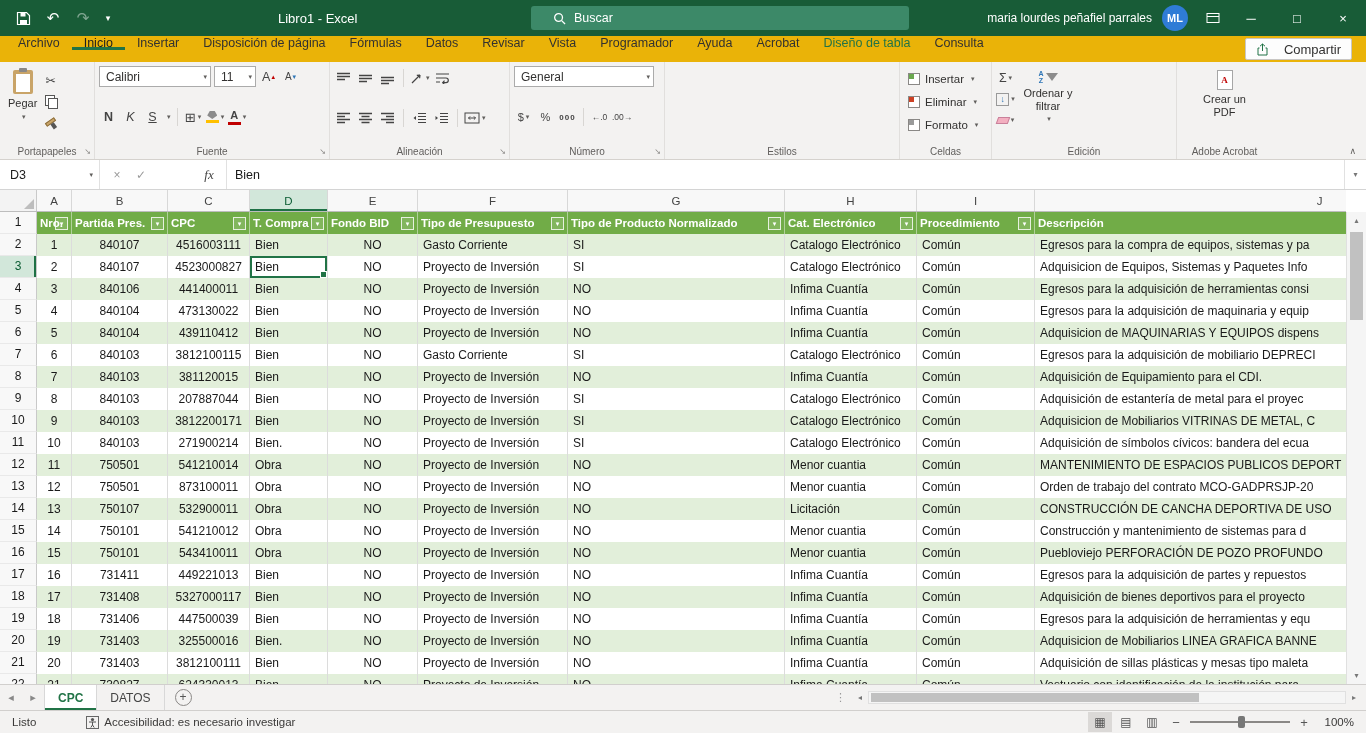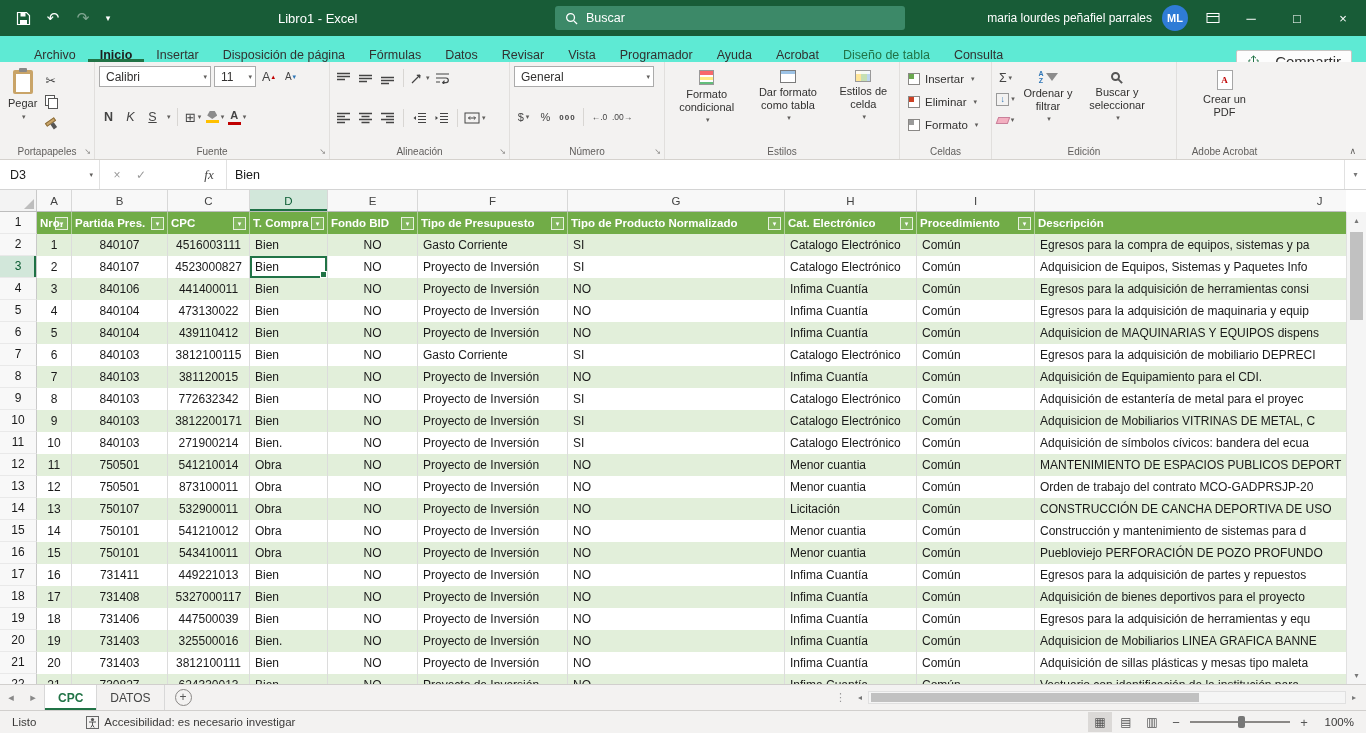--- a/index.html
+++ b/index.html
@@ -7,35 +7,35 @@
     font-family:"Liberation Sans","DejaVu Sans",sans-serif; background:#F3F2F1; }
   .app { width:1366px; height:733px; display:flex; flex-direction:column; }
 
   
   .titlebar { height:36px; background:#185C37; color:#fff; display:flex; align-items:center; position:relative; flex:none; }
   .tb-left { display:flex; align-items:center; padding-left:8px; }
   .tb-btn { width:30px; height:30px; display:flex; align-items:center; justify-content:center; font-size:15px; color:#fff; cursor:pointer; }
   .tb-btn.dim { opacity:.45; }
   .tb-caret { font-size:9px; width:20px; }
   .tb-title { margin-left:160px; font-size:13px; white-space:nowrap; }
-  .tb-search { position:absolute; left:531px; top:6px; width:350px; height:24px; background:#3C8968; border-radius:3px;
-    display:flex; align-items:center; padding-left:10px; gap:8px; font-size:12.5px; color:#fff; cursor:text;margin-left:24px; }
+  .tb-search { position:absolute; left:531px; top:6px; width:378px; height:24px; background:#3C8968; border-radius:3px;
+    display:flex; align-items:center; padding-left:22px; gap:8px; font-size:12.5px; color:#fff; cursor:text; }
   .tb-right { margin-left:auto; display:flex; align-items:center; height:100%; }
   .tb-user { font-size:12px; margin-right:10px; white-space:nowrap;text-align:center; }
   .tb-avatar { width:26px; height:26px; border-radius:50%; background:#2F7CD6; color:#fff; font-size:11px; font-weight:bold;
     display:flex; align-items:center; justify-content:center; margin-right:10px; cursor:pointer; }
   .tb-win { width:46px; height:36px; display:flex; align-items:center; justify-content:center; font-size:13px; cursor:pointer; }
 
   
-  .ribbon-tabs { height:26px; background:#5eead4; display:flex; align-items:flex-end; padding-left:22px; position:relative; flex:none; }
+  .ribbon-tabs { height:26px; background:#eab308; display:flex; align-items:flex-start; padding-left:6px; position:relative; flex:none; }
   .rtab { display:flex; align-items:center; padding:0 12px; font-size:12.5px; color:#323130; cursor:pointer; white-space:nowrap; }
-  .rtab.active { font-weight:bold; color:#1E1E1E; box-shadow:inset 0 -3px 0 #217346; }
+  .rtab.active { font-weight:normal; color:#1E1E1E; box-shadow:inset 0 -3px 0 #217346; }
   .rtab.contextual { color:#217346; }
-  .share-btn { position:absolute; right:14px; top:2px; height:22px; display:flex; align-items:center; gap:15px; font-size:15px;
-    color:#323130; border:1px solid #C8C6C4; background:#FDFDFD; border-radius:2px; padding:0 10px; cursor:pointer;margin-top:12px; }
+  .share-btn { position:absolute; right:14px; top:2px; height:22px; display:flex; align-items:center; gap:15px; font-size:13px;
+    color:#323130; border:1px solid #C8C6C4; background:#FDFDFD; border-radius:2px; padding:0 10px; cursor:pointer; }
 
   
   .ribbon { height:98px; background:#F3F2F1; border-bottom:1px solid #D5D2CE; display:flex; position:relative; flex:none; }
   .rgroup { position:relative; border-right:1px solid #E1DFDD; padding:4px 4px 16px; flex:none; }
   .glabel { position:absolute; bottom:2px; left:0; right:0; text-align:center; font-size:10px; color:#605E5C; white-space:nowrap; }
   .launcher { position:absolute; right:3px; bottom:3px; font-size:8px; color:#8A8886; cursor:pointer; }
   .gbody { display:flex; height:100%; }
   .cr { font-size:7px; color:#605E5C; margin-left:2px; }
   .bigbtn { display:flex; flex-direction:column; align-items:center; justify-content:flex-start; gap:3px; padding:4px 4px 0;
     font-size:11px; color:#323130; text-align:center; line-height:1.15; cursor:pointer; }
@@ -394,37 +394,20 @@
           </span>
         <span class="vdiv"></span>
         <span class="sbtn decbtn">←.0</span>
         <span class="sbtn decbtn">.00→</span>
       </div>
       <span class="glabel">Número</span>
       <span class="launcher">↘</span>
     </div>
 
     <div class="rgroup" style="width:235px">
-      <div class="gbody" style="justify-content:center; gap:4px">
-        <div class="bigbtn" style="width:76px">
-          <span class="ic-condfmt"></span>
-          <span class="lbl">Formato condicional</span>
-          <span class="cr">▾</span>
-        </div>
-        <div class="bigbtn" style="width:80px">
-          <span class="ic-fmttable"></span>
-          <span class="lbl">Dar formato como tabla</span>
-          <span class="cr">▾</span>
-        </div>
-        <div class="bigbtn" style="width:64px">
-          <span class="ic-cellstyles"></span>
-          <span class="lbl">Estilos de celda</span>
-          <span class="cr">▾</span>
-        </div>
-      </div>
       <span class="glabel">Estilos</span>
     </div>
 
     <div class="rgroup" style="width:92px">
       <div class="minicol" style="padding-top:2px">
         <div class="rowbtn">
           <span class="ic-cells green"></span>
           <span>Insertar</span>
           <span class="cr">▾</span>
         </div>
@@ -457,25 +440,20 @@
               <span class="ic-eraser"></span>
               <span class="cr">▾</span>
             </span>
         </div>
         <div class="bigbtn" style="width:62px">
           <span class="azpack">
             <span class="az"><span>A</span><br><span>Z</span></span>
             <span class="funnel"></span>
           </span>
           <span class="lbl">Ordenar y filtrar</span>
-          <span class="cr">▾</span>
-        </div>
-        <div class="bigbtn" style="width:72px">
-          <span class="ic-mag"></span>
-          <span class="lbl">Buscar y seleccionar</span>
           <span class="cr">▾</span>
         </div>
       </div>
       <span class="glabel">Edición</span>
     </div>
 
     <div class="rgroup" style="width:95px; border-right:none">
       <div class="gbody" style="justify-content:center">
         <div class="bigbtn" style="width:60px">
           <span class="ic-pdf">
@@ -638,21 +616,21 @@
                 <td class="dcell c5">Proyecto de Inversión</td>
                 <td class="dcell c6">NO</td>
                 <td class="dcell c7">Infima Cuantía</td>
                 <td class="dcell c8">Común</td>
                 <td class="dcell c9">Adquisición de Equipamiento para el CDI.</td>
               </tr>
               <tr>
                 <td class="rowhead">9</td>
                 <td class="dcell c0">8</td>
                 <td class="dcell c1">840103</td>
-                <td class="dcell c2">772632342</td>
+                <td class="dcell c2">207887044</td>
                 <td class="dcell c3">Bien</td>
                 <td class="dcell c4">NO</td>
                 <td class="dcell c5">Proyecto de Inversión</td>
                 <td class="dcell c6">SI</td>
                 <td class="dcell c7">Catalogo Electrónico</td>
                 <td class="dcell c8">Común</td>
                 <td class="dcell c9">Adquisición de estantería de metal para el proyec</td>
               </tr>
               <tr class="band">
                 <td class="rowhead">10</td>

